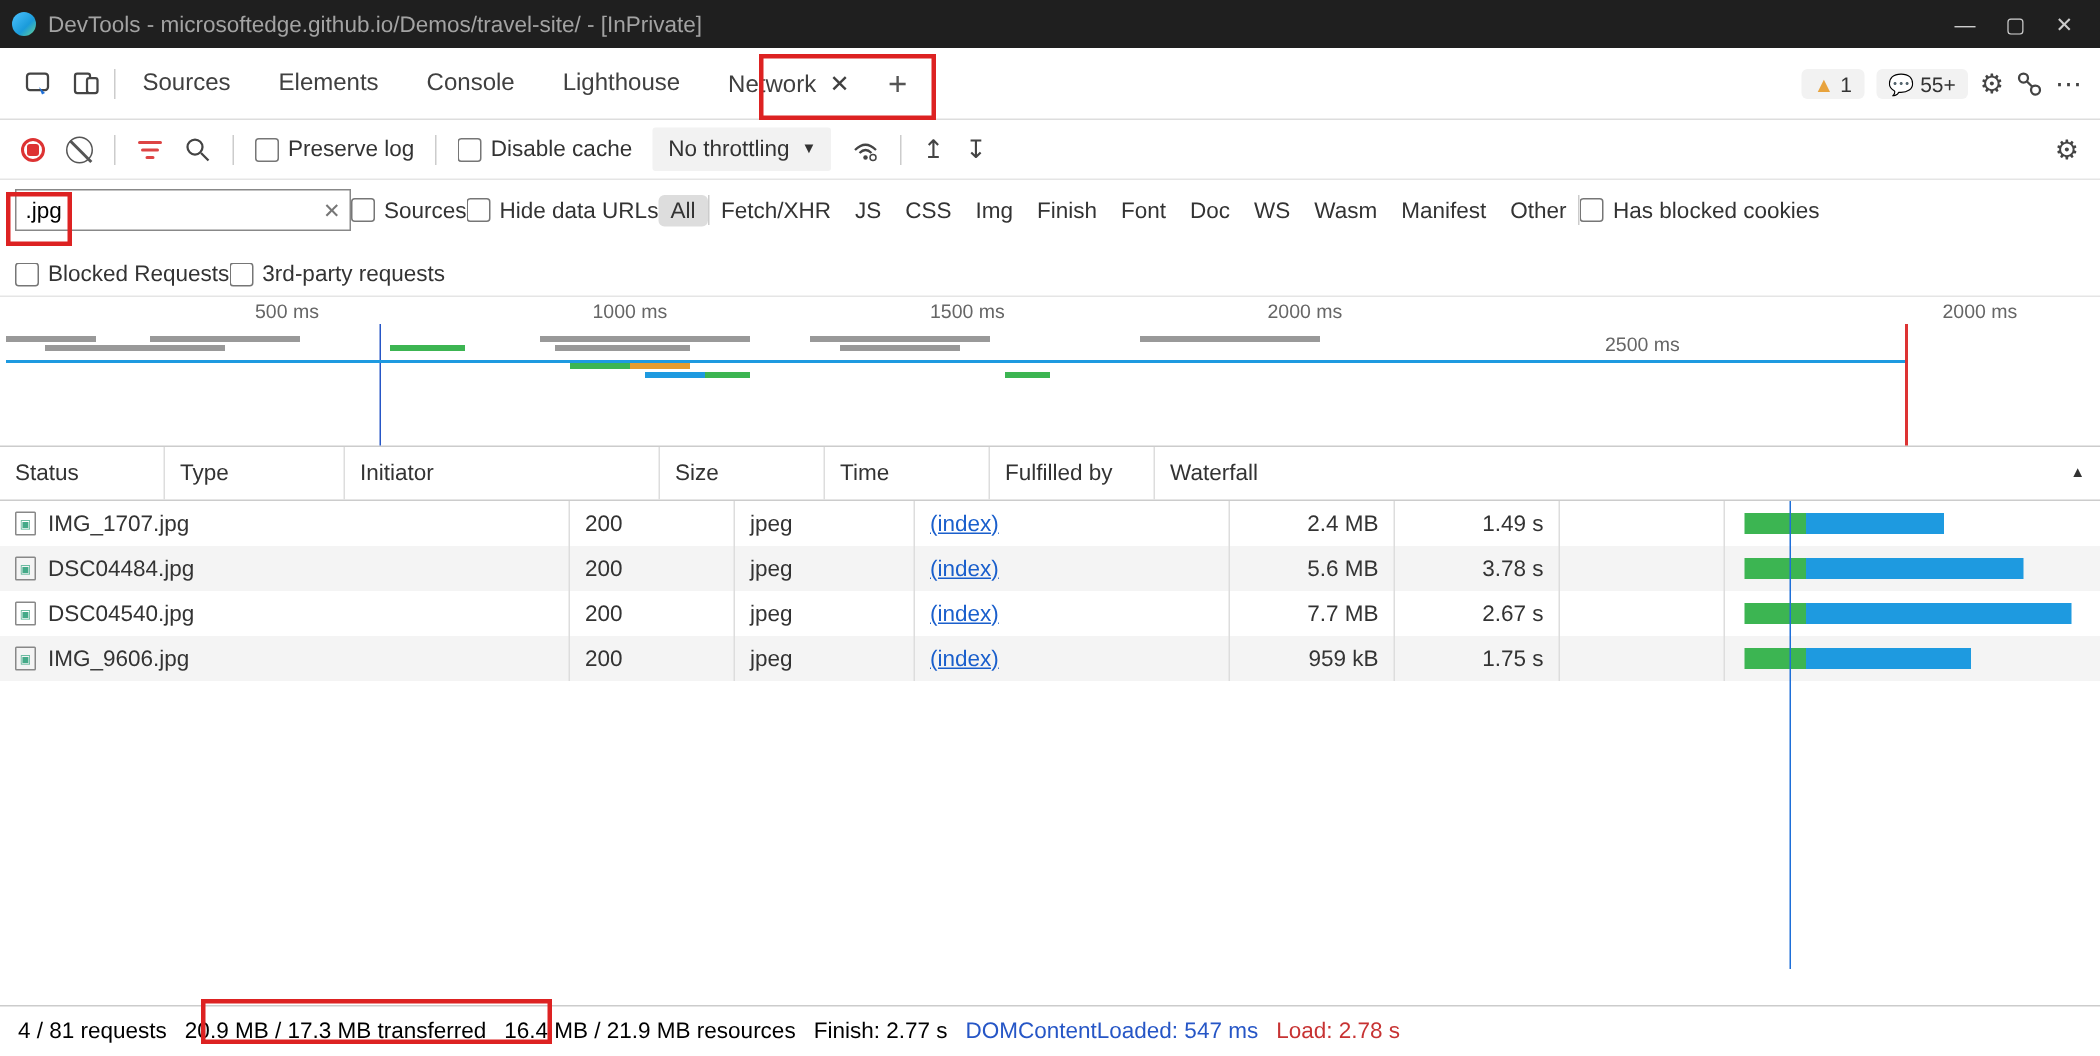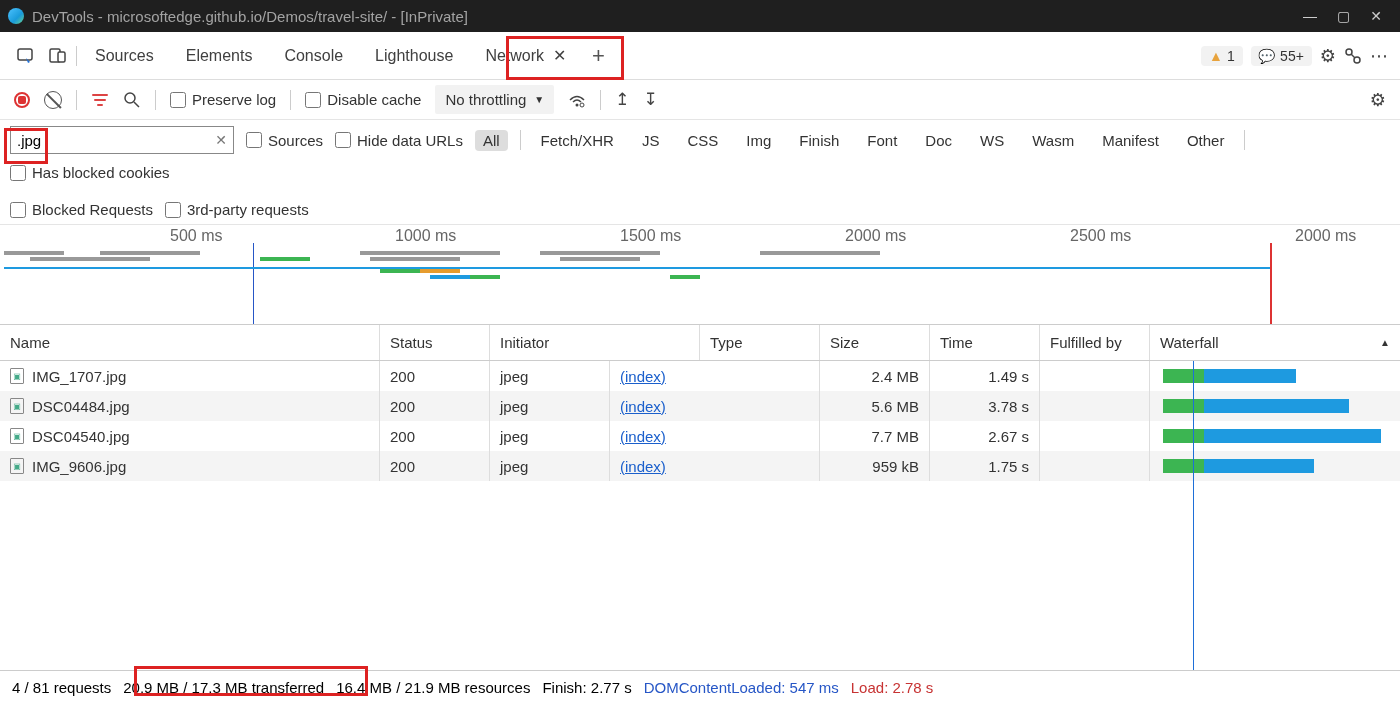--- a/index.html
+++ b/index.html
@@ -26,28 +26,28 @@
 .rec-btn .inner{width:8px;height:8px;background:#d33;border-radius:2px}
 .ban{width:18px;height:18px;border:1.5px solid #555;border-radius:50%;position:relative;cursor:pointer}
 .ban::after{content:"";position:absolute;width:20px;height:1.5px;background:#555;top:8px;left:-1px;transform:rotate(45deg)}
 .filter-ic{color:#d44}
 .search-ic{font-size:16px;cursor:pointer}
 .chk{display:flex;align-items:center;gap:6px;font-size:15px}
 .chk input{width:16px;height:16px}
 .select-throttle{background:#f2f2f2;padding:6px 10px;border-radius:2px;display:flex;align-items:center;gap:8px;cursor:pointer}
 .select-throttle .caret{font-size:10px}
 .tool-icon{font-size:17px;color:#444;cursor:pointer}
-.toolbar2{min-height:72px;display:flex;flex-wrap:wrap;align-items:center;padding:6px 10px;gap:12px;border-bottom:1px solid #e5e5e5;row-gap:10px}
+.toolbar2{min-height:72px;display:flex;flex-wrap:wrap;align-items:center;padding:6px 10px;gap:0;border-bottom:1px solid #e5e5e5;row-gap:10px}
 .filter-input{width:224px;height:28px;border:1px solid #888;padding:0 6px;display:flex;align-items:center;justify-content:space-between}
 .filter-input input{border:none;outline:none;font-size:15px;width:180px}
 .filter-input .x{color:#777;cursor:pointer;font-size:14px}
 .type-pill{padding:2px 8px;border-radius:4px;font-size:15px;cursor:pointer}
 .type-pill.sel{background:#ddd}
 .overview{height:100px;border-bottom:1px solid #ccc;position:relative;background:#fff}
-.overview .ticks{position:absolute;top:2px;left:0;right:0;height:18px;font-size:16px;color:#666}
+.overview .ticks{position:absolute;top:2px;left:0;right:0;height:18px;font-size:13px;color:#666}
 .overview .tick{position:absolute;top:0}
 .overview .bars{position:absolute;top:22px;left:0;right:0;height:60px}
 .ovbar{position:absolute;height:4px;background:#999}
 .ovline{position:absolute;top:18px;bottom:0;width:1px}
 .table-head,.table-row{display:flex;font-size:15px}
 .table-head{height:36px;border-bottom:1px solid #ccc}
 .table-head .col,.table-row .col{border-right:1px solid #ddd;padding:8px 10px;display:flex;align-items:center;overflow:hidden}
 .col.name{width:380px}
 .col.status{width:110px}
 .col.type{width:120px}
@@ -223,21 +223,21 @@
       <span>3rd-party requests</span>
     </label>
 </div>
 
 <div class="overview">
   <div class="ticks" id="ov-ticks">
       <span class="tick" style="left: 170px;">500 ms</span>
       <span class="tick" style="left: 395px;">1000 ms</span>
       <span class="tick" style="left: 620px;">1500 ms</span>
       <span class="tick" style="left: 845px;">2000 ms</span>
-      <span class="tick" style="left: 1070px;">2500 ms</span>
+      <span class="tick" style="left: 1070px; margin-top: 22px;">2500 ms</span>
       <span class="tick" style="left: 1295px;">2000 ms</span>
     </div>
   <div class="ovline" style="left:253px;background:#2656c6"></div>
   <div class="red-marker" style="left:1270px"></div>
   <div class="blue-overview" style="left:4px;width:1266px"></div>
   <div class="bars">
     <div class="ovbar" style="left:4px;width:60px;top:4px"></div>
     <div class="ovbar" style="left:30px;width:120px;top:10px"></div>
     <div class="ovbar" style="left:100px;width:100px;top:4px"></div>
     <div class="ovbar" style="left:260px;width:50px;top:10px;background:#3cb552"></div>
@@ -249,24 +249,23 @@
     <div class="ovbar" style="left:470px;width:30px;top:28px;background:#3cb552"></div>
     <div class="ovbar" style="left:540px;width:120px;top:4px"></div>
     <div class="ovbar" style="left:560px;width:80px;top:10px"></div>
     <div class="ovbar" style="left:670px;width:30px;top:28px;background:#3cb552"></div>
     <div class="ovbar" style="left:760px;width:120px;top:4px"></div>
   </div>
 </div>
 
 <div class="table-wrap">
 <div class="table-head">
-  <div class="col name">Name</div>
   <div class="col status">Status</div>
+  <div class="col type">Type</div>
   <div class="col initiator">Initiator</div>
-  <div class="col type">Type</div>
   <div class="col size" style="justify-content:flex-start">Size</div>
   <div class="col time" style="justify-content:flex-start">Time</div>
   <div class="col fulfilled">Fulfilled by</div>
   <div class="col waterfall">
         <span>Waterfall</span>
         <span class="sort-caret">▲</span>
       </div>
 </div>
 <div class="table-body" id="tbody">
       <div class="table-row">

